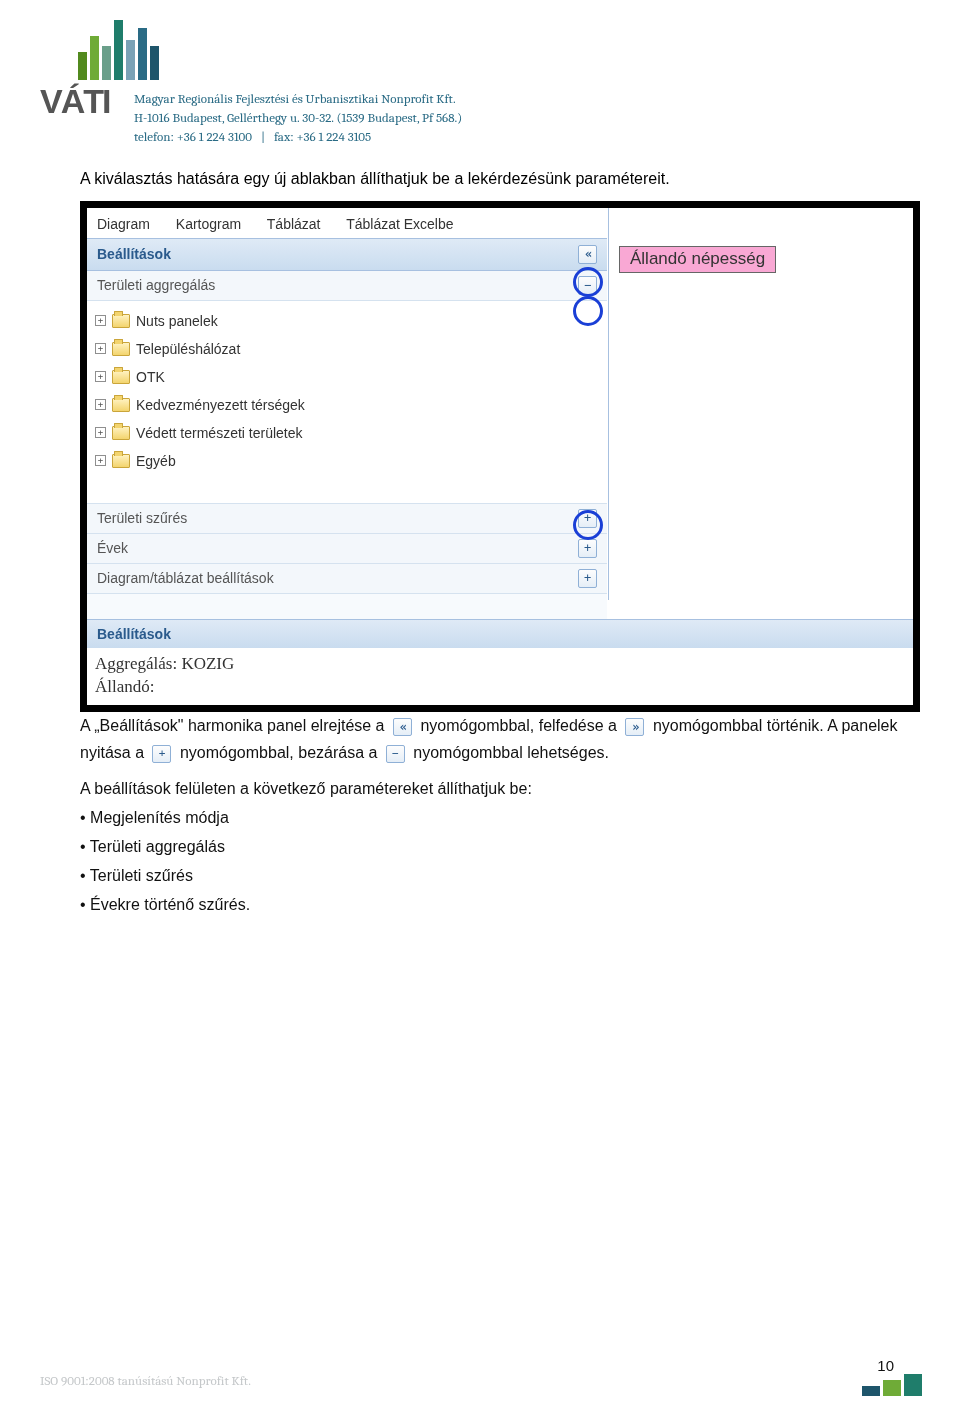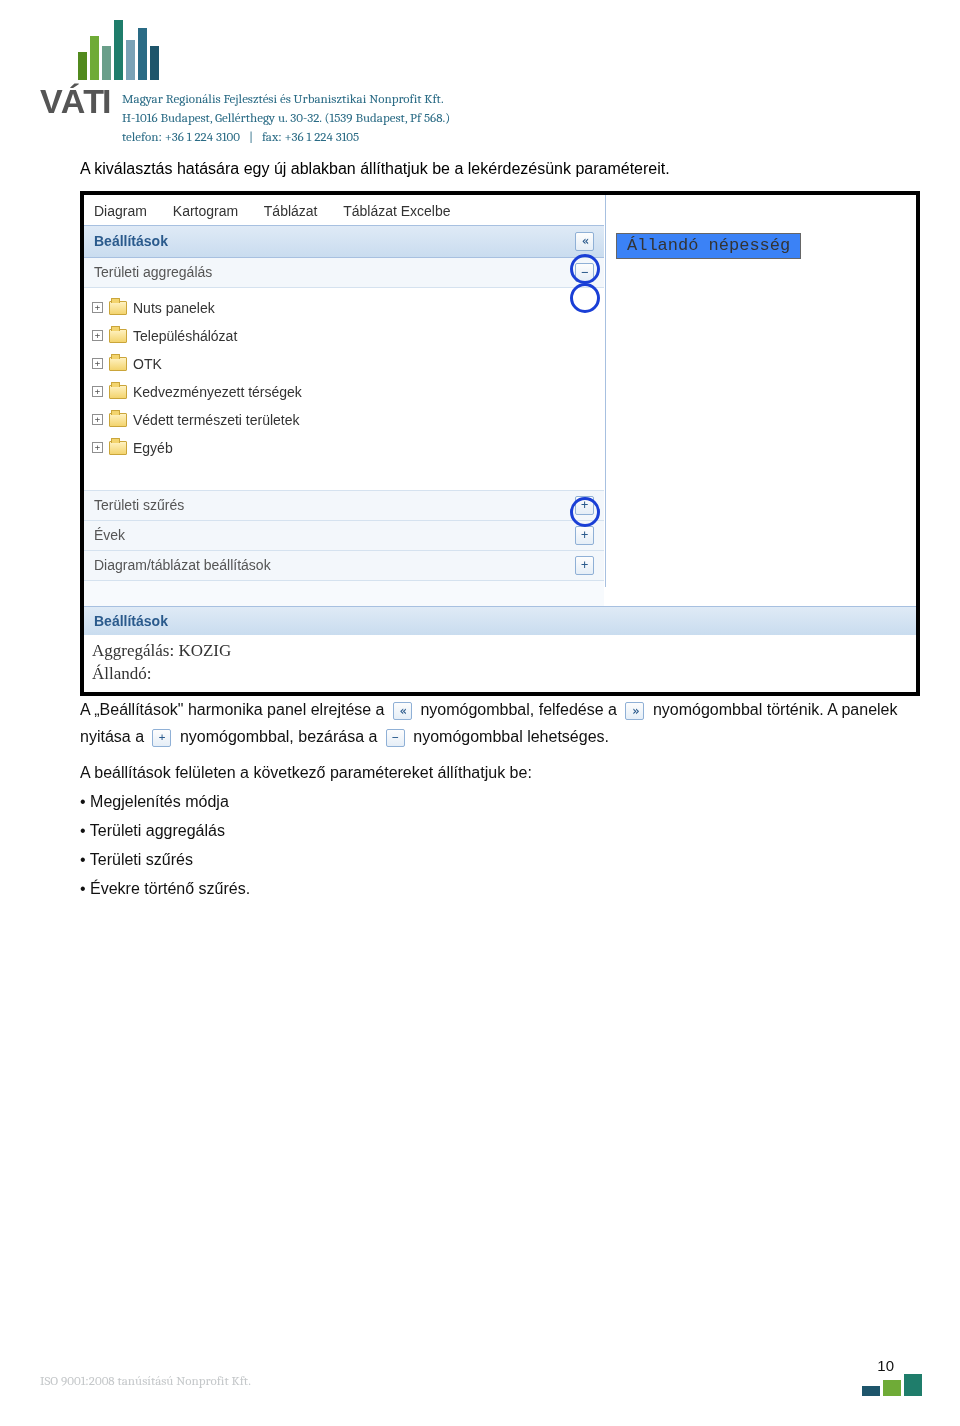--- a/index.html
+++ b/index.html
@@ -13,22 +13,22 @@
   }
   .page {
     padding: 10px 40px 40px 40px;
     position: relative;
     min-height: 1426px;
   }
   
   .header-logo {
     display: flex;
     align-items: flex-start;
-    gap: 0;
-    margin-bottom: 10px;
+    gap: 12px;
+    margin-bottom: 20px;
   }
   .vati-mark {
     display: flex;
     flex-direction: column;
     width: 140px;
   }
   .bars {
     display: flex;
     align-items: flex-end;
     gap: 3px;
@@ -47,21 +47,21 @@
   .header-text { font-family: Cambria, Georgia, serif; font-size:13px; line-height:1.45; color:#2a6b85; margin-top: 80px; margin-left:-58px;}
   .header-text .links { color:#2a6b85; }
   .header-text .sep { color:#2a6b85; padding:0 6px; }
   .body-text { font-family: Arial, sans-serif; font-size:16px; color:#000000; line-height:1.5; }
   .intro { margin: 6px 0 10px 40px; }
 
   
   .shot {
     margin-left: 40px;
     width: 840px;
-    border: 4px solid #000000;
+    border: 7px solid #000000;
     background: #fff;
     font-family: Tahoma, Verdana, sans-serif;
     font-size: 14px;
     color:#333;
   }
   .tabs-row {
     padding: 8px 10px 6px 10px;
     background:#fff;
   }
   .tabs-row span { margin-right: 22px; color:#333; }
@@ -132,23 +132,23 @@
     position:absolute;
     width:30px;height:30px;border:3px solid #1a3fd6;border-radius:50%;
     pointer-events:none;
   }
   .right-area {
     position:absolute; left:521px; top:0; right:0; bottom:0;
     background:#fff; border-left:1px solid #a7c0e0;
   }
   .tag-box {
     position:absolute; top:38px; left:10px;
-    border:1px solid #666; background:#3b82f6;
+    border:1px solid #666; background:#f9a8d4;
     padding:2px 10px 3px 10px;
-    font-size:17px; font-family:Liberation Mono, monospace;
+    font-size:17px; font-family:Liberation Sans, sans-serif;
   }
   .main-rel { position:relative; }
   .blank { height:26px; border-top:1px solid #d5e2ef; background:#f7fafd;}
   .footer-header {
     background: linear-gradient(#dfeaf6,#c9dcef);
     border-top:1px solid #a7c0e0;
     padding:6px 10px;
     font-weight:bold; color:#2a5a8c;
   }
   .footer-lines { padding:4px 8px 6px 8px; font-family:"Times New Roman", serif; font-size:17px; line-height:1.4;}

